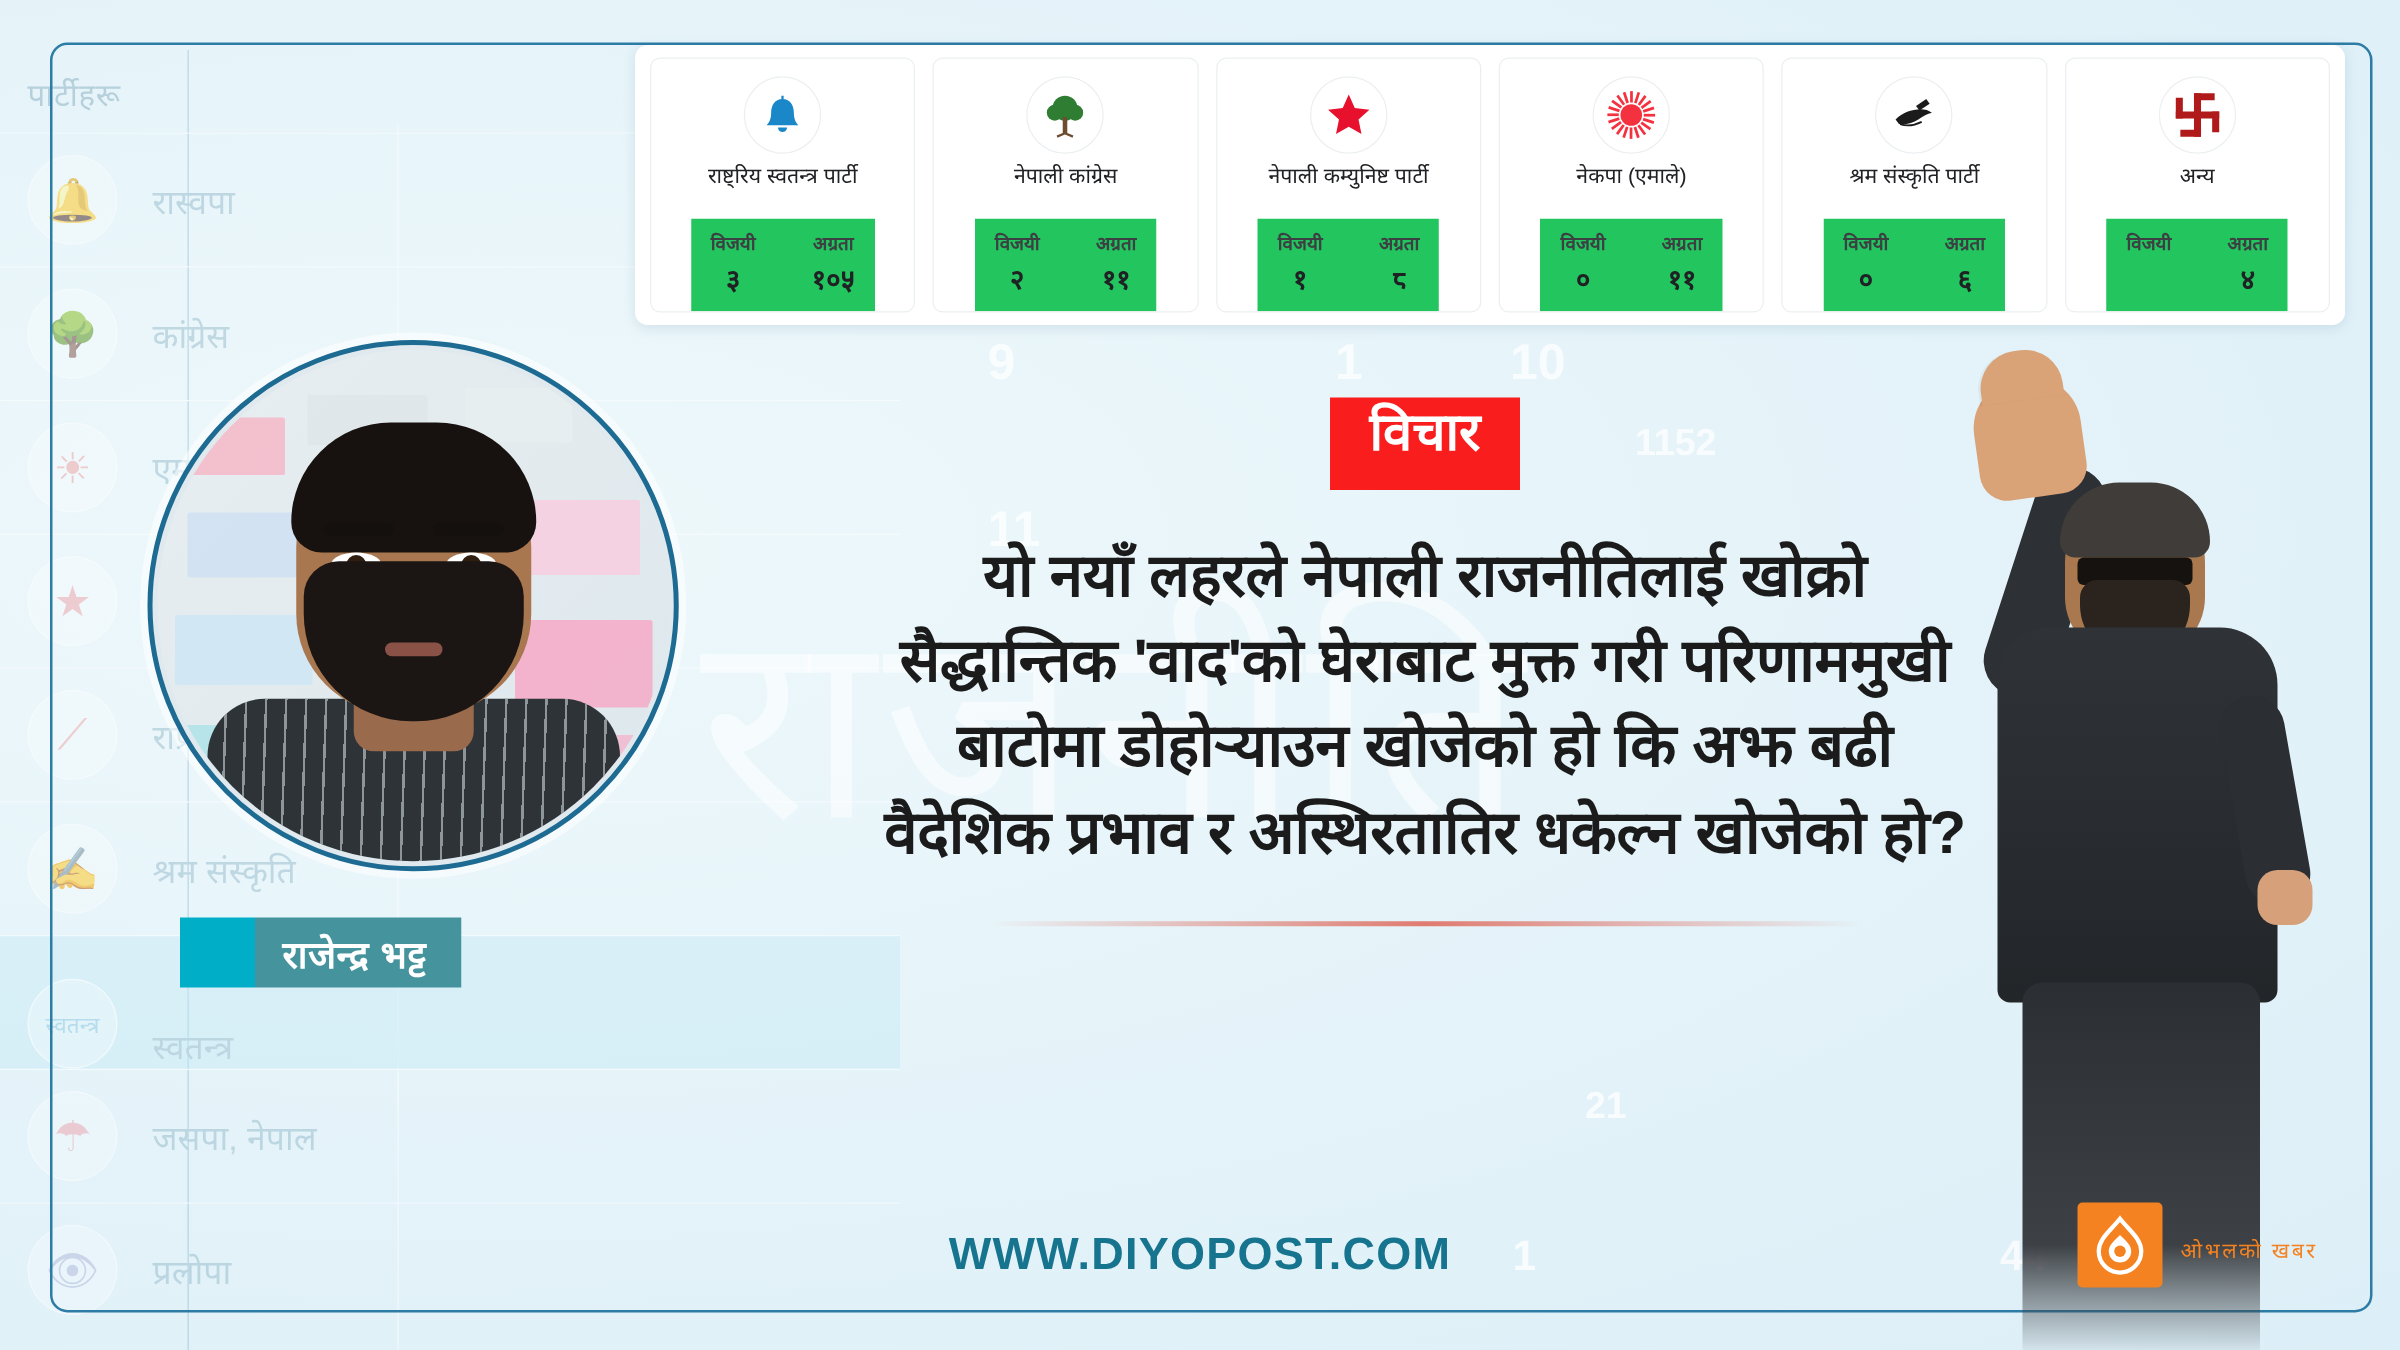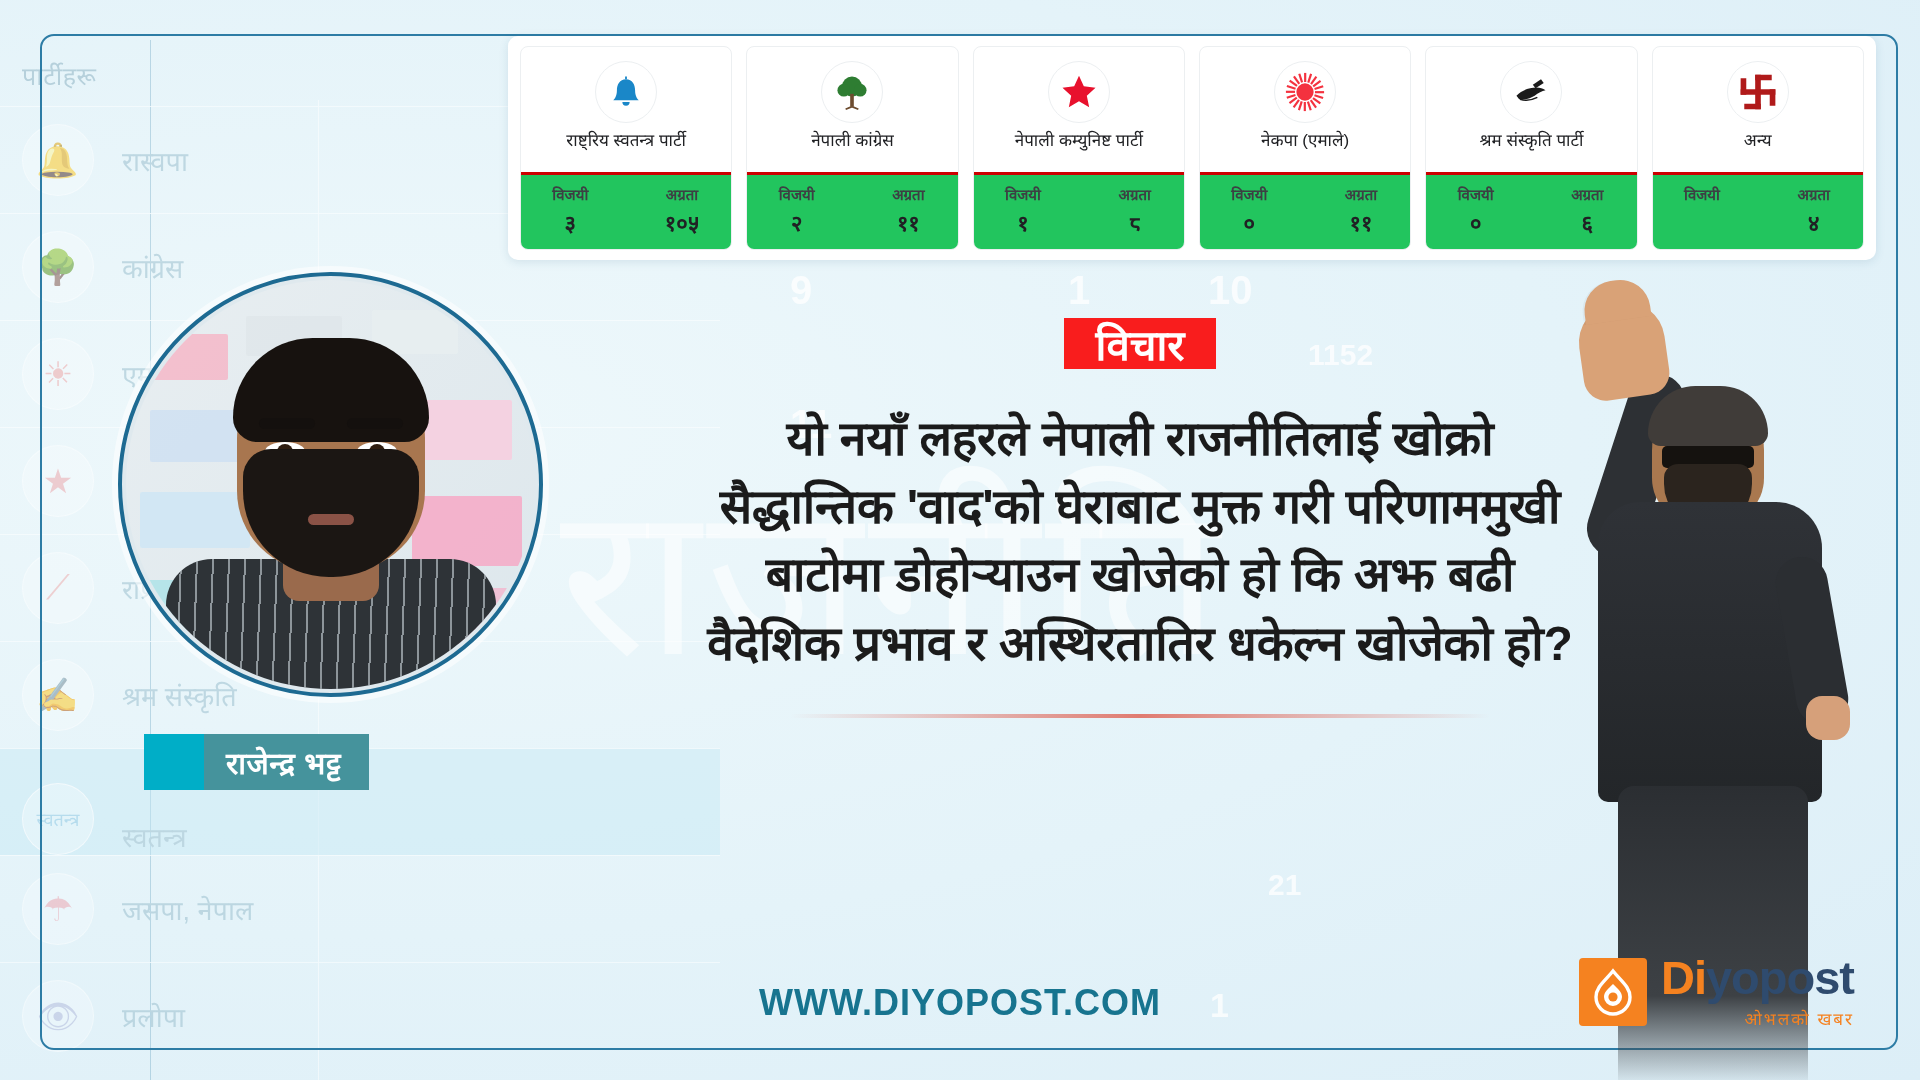--- a/index.html
+++ b/index.html
@@ -80,20 +80,21 @@
     border-radius:10px;
     box-shadow:0 2px 10px rgba(40,90,120,.13);
     display:flex; gap:14px; padding:10px 12px;
     z-index:4;
   }
   .pcard{
     flex:1 1 0; background:#fff;
     border:1px solid #eceff1; border-radius:8px;
     display:flex; flex-direction:column;
     overflow:hidden;
+    align-items:center;
   }
   .pcard-top{
     flex:1; display:flex; flex-direction:column;
     align-items:center; padding-top:14px;
   }
   .pcard-logo{
     width:62px;height:62px;border-radius:50%;
     border:1px solid #eceff1;
     display:flex;align-items:center;justify-content:center;
     background:#fff; margin-bottom:8px;
@@ -173,21 +174,21 @@
     letter-spacing:.5px;
   }
 
   
   #headline{
     position:absolute; left:700px; top:318px; width:880px;
     text-align:center; z-index:3;
   }
   #tag{
     display:inline-block; background:#f91d1d; color:#fff;
-    font-size:42px; font-weight:600; padding:6px 32px 1px;
+    font-size:42px; font-weight:600; padding:6px 32px 24px;
     line-height:1.05; margin-bottom:36px;
   }
   #title{
     font-size:48px; line-height:1.42; color:#1b1b1b;
     font-weight:600; letter-spacing:-.2px;
   }
   #rule{
     margin:36px auto 0; width:700px; height:4px;
     background:linear-gradient(90deg, rgba(230,120,110,0) 0%, #e07b70 50%, rgba(230,120,110,0) 100%);
     border-radius:2px;
@@ -556,19 +557,18 @@
 
   <div id="brand">
     <div class="mark">
       <svg width="50" height="50" viewBox="0 0 50 50" aria-hidden="true">
         <path d="M25 4 C33 14 42 20 42 30 A17 17 0 1 1 8 30 C8 20 17 14 25 4 Z" fill="none" stroke="#ffffff" stroke-width="3.4"></path>
         <path d="M25 17 C30 22 34 25 34 30 A9 9 0 1 1 16 30 C16 25 20 22 25 17 Z" fill="#ffffff"></path>
         <circle cx="25" cy="30" r="4.6" fill="#f58220"></circle>
       </svg>
     </div>
     <div class="words">
-      <div class="bn"><b>D</b><i>i</i><span>yopost</span></div>
       <div class="bt">ओभलको खबर</div>
     </div>
   </div>
 
   <div id="frame"></div>
 </div>
 
 </body></html>

